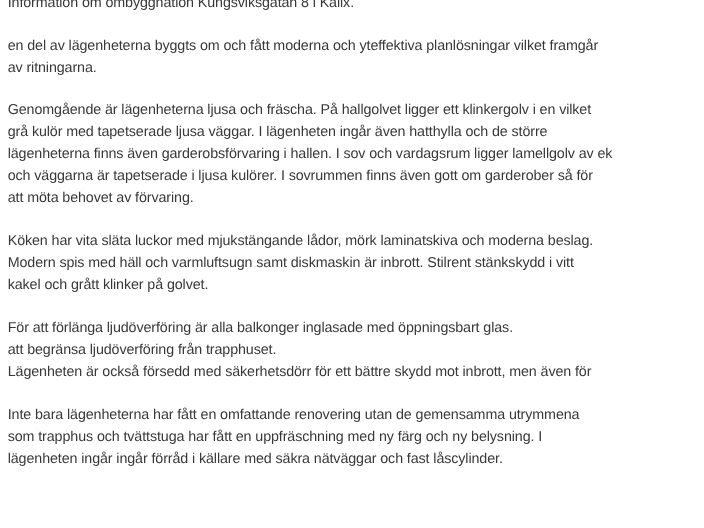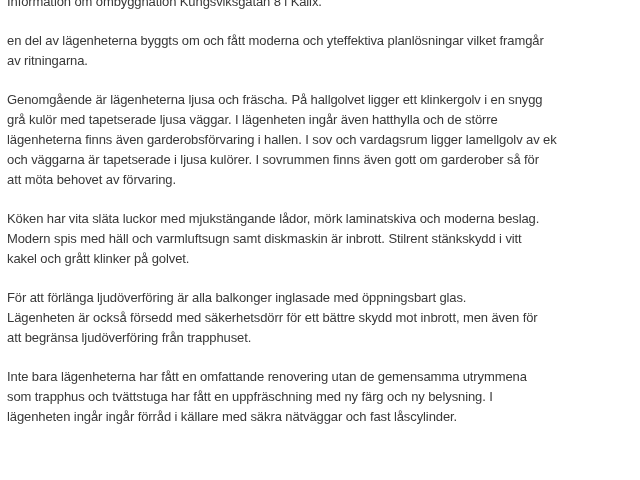--- a/index.html
+++ b/index.html
@@ -45,37 +45,37 @@
   <p class="paragraph">
     <span class="line">Information om ombyggnation Kungsviksgatan 8 i Kalix.</span>
   </p>
 
   <p class="paragraph">
     <span class="line">en del av lägenheterna byggts om och fått moderna och yteffektiva planlösningar vilket framgår</span>
     <span class="line">av ritningarna.</span>
   </p>
 
   <p class="paragraph">
-    <span class="line">Genomgående är lägenheterna ljusa och fräscha. På hallgolvet ligger ett klinkergolv i en snygg</span>
+    <span class="line">Genomgående är lägenheterna ljusa och fräscha. På hallgolvet ligger ett klinkergolv i en vilket</span>
     <span class="line">grå kulör med tapetserade ljusa väggar. I lägenheten ingår även hatthylla och de större</span>
     <span class="line">lägenheterna finns även garderobsförvaring i hallen. I sov och vardagsrum ligger lamellgolv av ek</span>
     <span class="line">och väggarna är tapetserade i ljusa kulörer. I sovrummen finns även gott om garderober så för</span>
     <span class="line">att möta behovet av förvaring.</span>
   </p>
 
   <p class="paragraph">
     <span class="line">Köken har vita släta luckor med mjukstängande lådor, mörk laminatskiva och moderna beslag.</span>
     <span class="line">Modern spis med häll och varmluftsugn samt diskmaskin är inbrott. Stilrent stänkskydd i vitt</span>
     <span class="line">kakel och grått klinker på golvet.</span>
   </p>
 
   <p class="paragraph">
     <span class="line">För att förlänga ljudöverföring är alla balkonger inglasade med öppningsbart glas.</span>
+    <span class="line">att begränsa ljudöverföring från trapphuset.</span>
     <span class="line">Lägenheten är också försedd med säkerhetsdörr för ett bättre skydd mot inbrott, men även för</span>
-    <span class="line">att begränsa ljudöverföring från trapphuset.</span>
   </p>
 
   <p class="paragraph">
     <span class="line">Inte bara lägenheterna har fått en omfattande renovering utan de gemensamma utrymmena</span>
     <span class="line">som trapphus och tvättstuga har fått en uppfräschning med ny färg och ny belysning. I</span>
     <span class="line">lägenheten ingår ingår förråd i källare med säkra nätväggar och fast låscylinder.</span>
   </p>
 
 </div>
 

